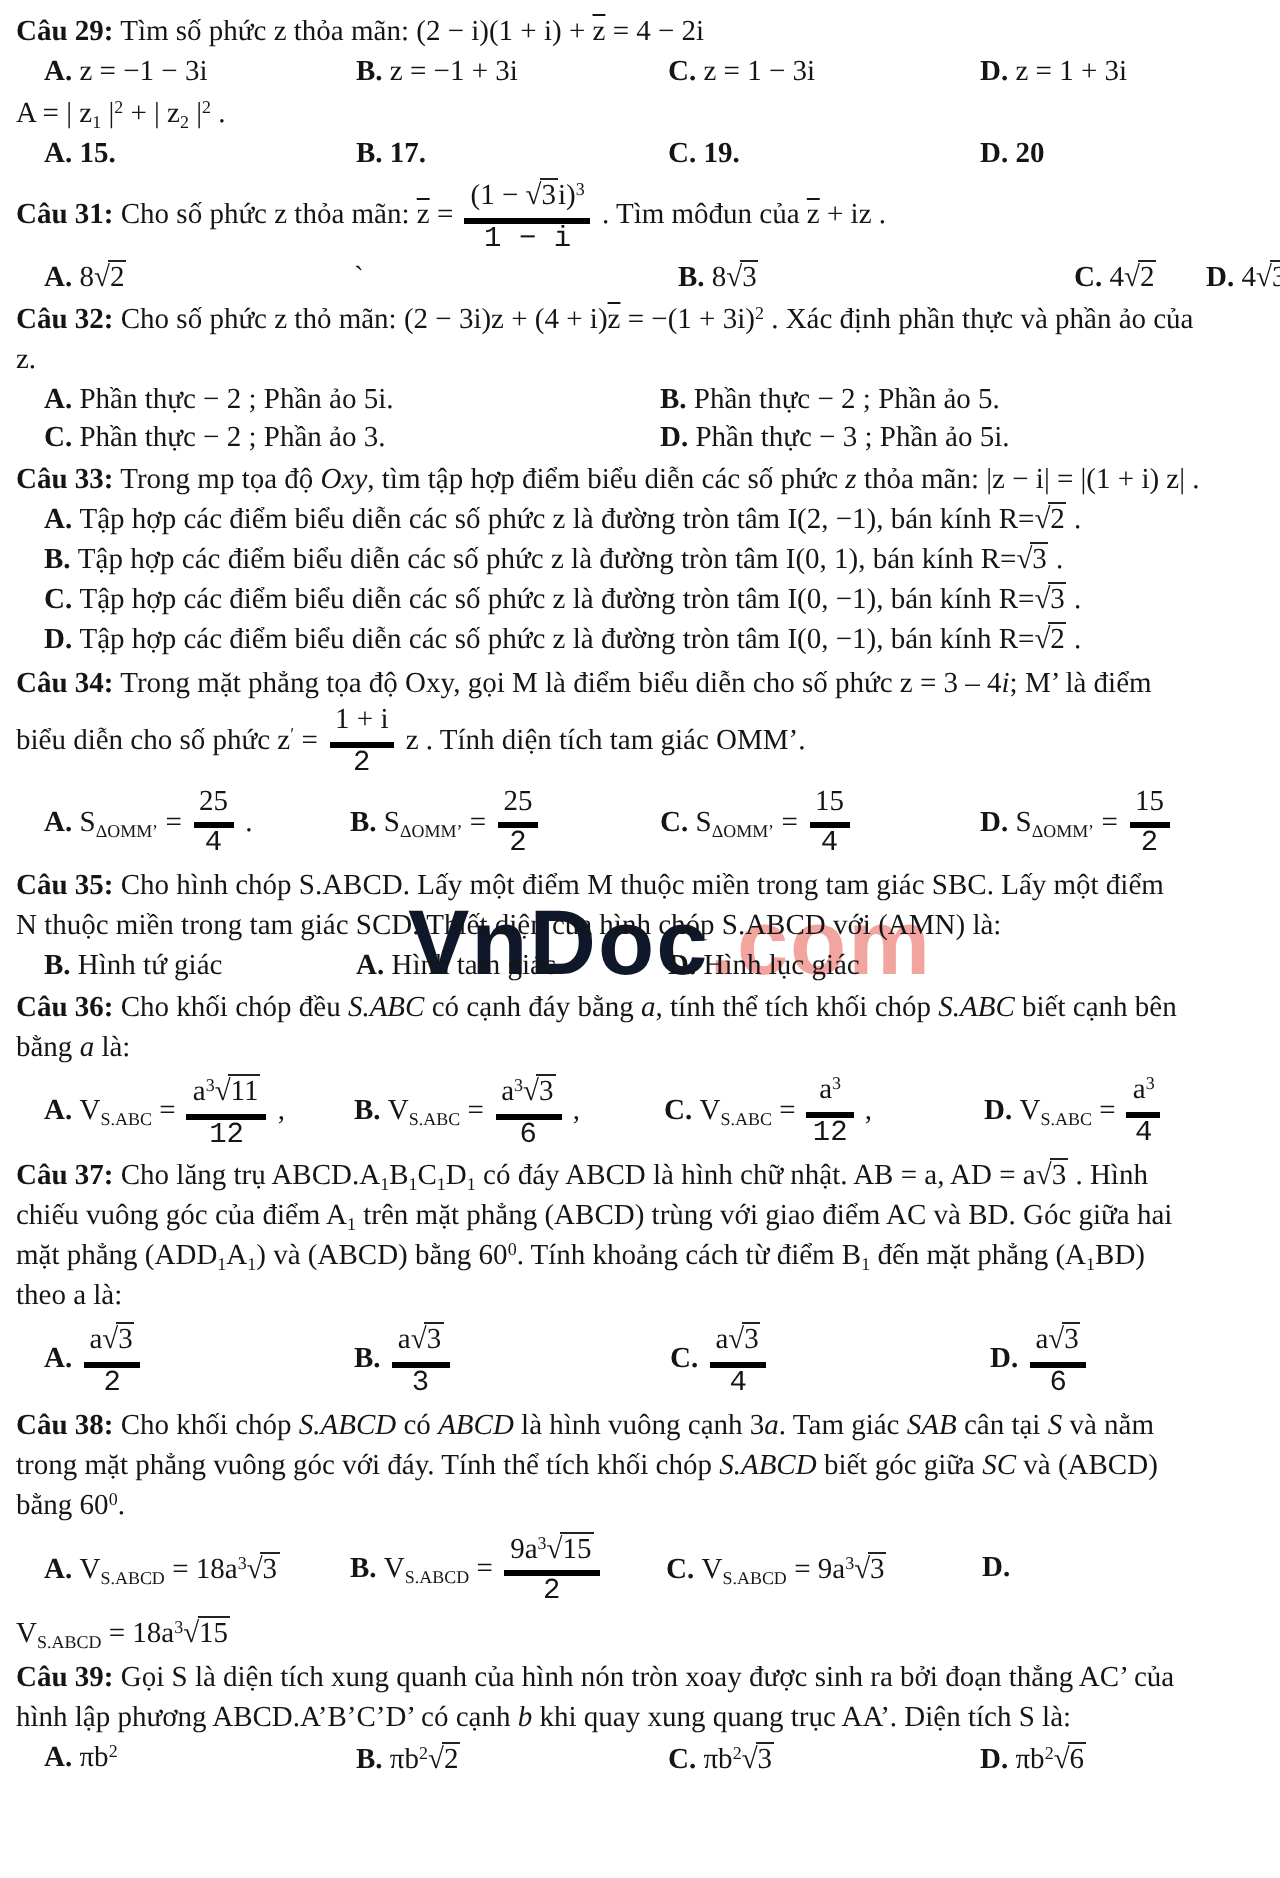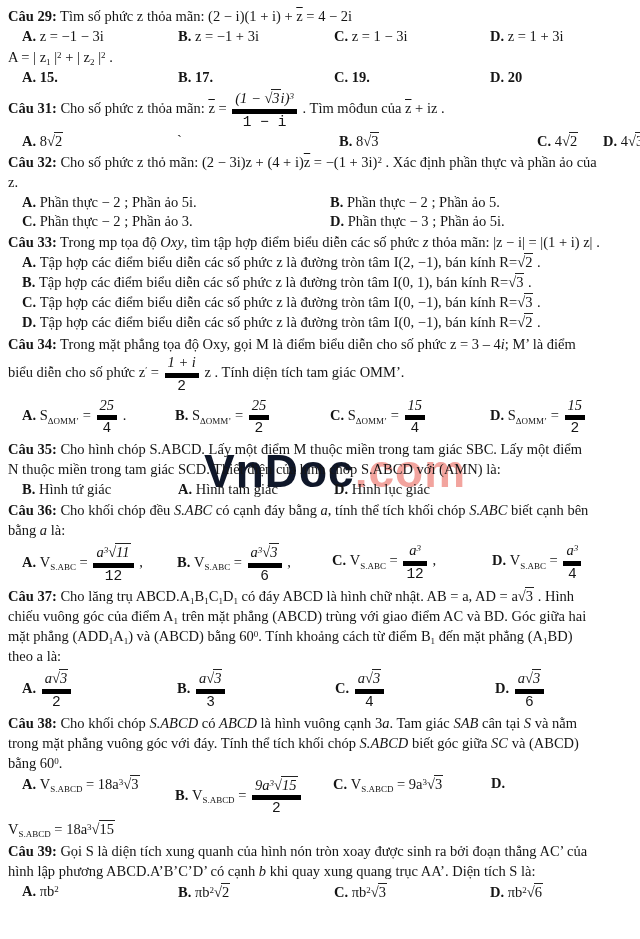--- a/index.html
+++ b/index.html
@@ -10,25 +10,25 @@
   }
   #page{position:relative;z-index:1;padding:6px 8px 0 8px;}
   .q{margin-bottom:2px;}
   .line{line-height:20px;white-space:nowrap;}
   .bld{font-weight:bold;}
   .it{font-style:italic;}
   .ov{text-decoration:overline;}
   sup,sub{font-size:0.62em;line-height:0;}
   sup{vertical-align:0.5em;}
   sub{vertical-align:-0.35em;}
-  .optrow{display:flex;align-items:flex-start;padding-left:14px;margin:2px 0;}
+  .optrow{display:flex;align-items:center;padding-left:14px;margin:2px 0;}
   .optcol{display:inline-block;flex:0 0 auto;width:156px;white-space:nowrap;}
   .optlabel{font-weight:bold;}
   .frac{display:inline-block;vertical-align:middle;text-align:center;margin:0 2px;line-height:1.08;}
-  .fn{display:block;border-bottom:5px solid #000000;padding:1px 3px 2px 3px;font-style:italic;}
+  .fn{display:block;border-bottom:3px solid #000000;padding:1px 3px 2px 3px;}
   .fd{display:block;padding:1px 3px 0 3px;font-family:Liberation Mono, monospace;}
   .sq{white-space:nowrap;}
   .rs{letter-spacing:-1px;}
   .rb{border-top:1px solid #222;display:inline-block;line-height:1.15;padding:0 1px;}
   .wm{
     position:absolute;left:204px;top:444px;z-index:0;
     font-family:"Liberation Sans", sans-serif;font-weight:bold;
     font-size:46px;letter-spacing:1px;white-space:nowrap;
   }
 </style>

